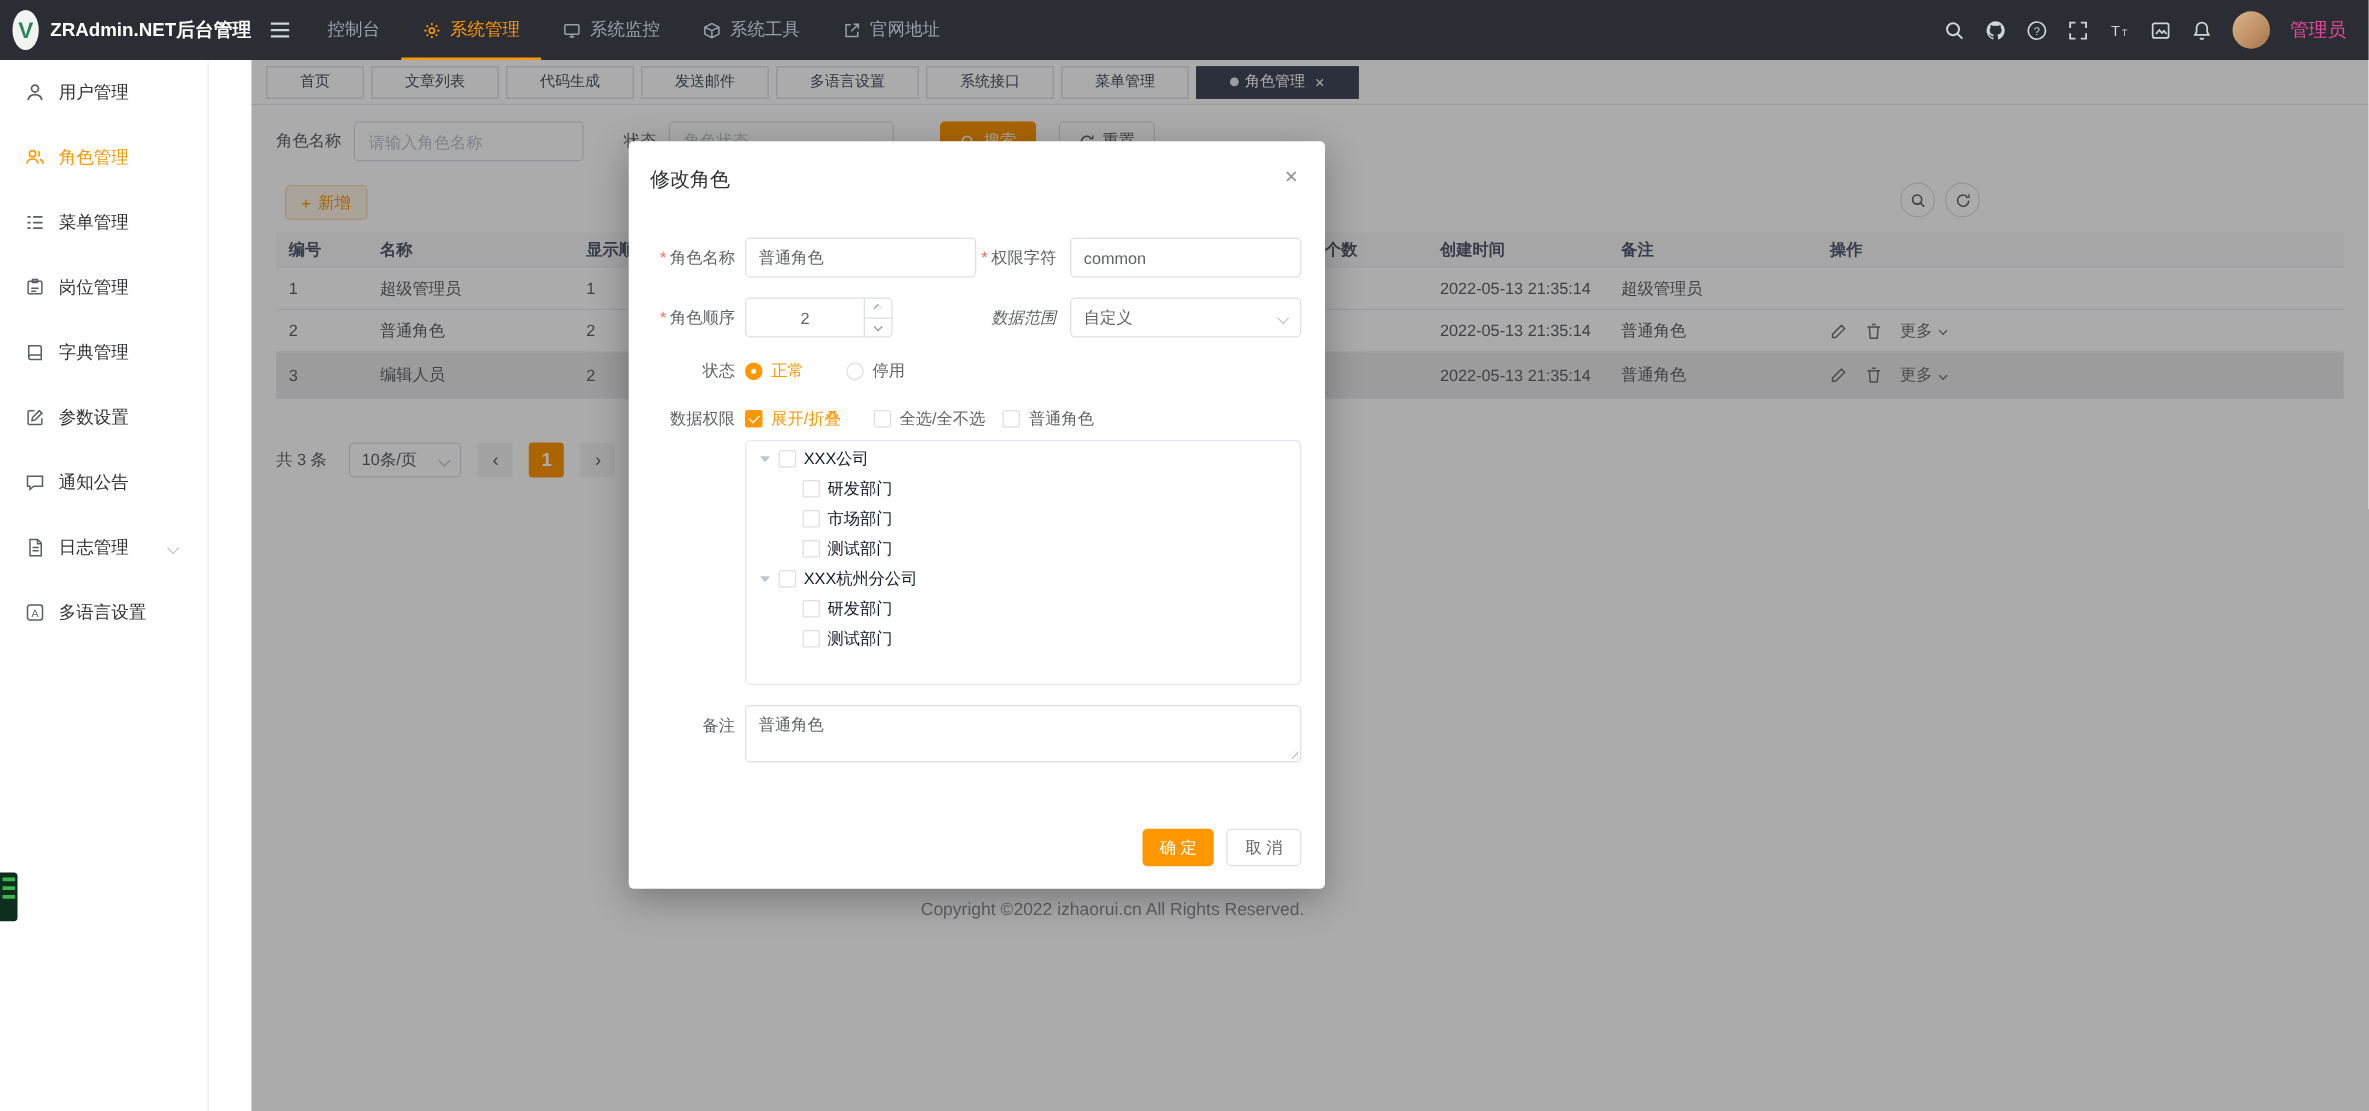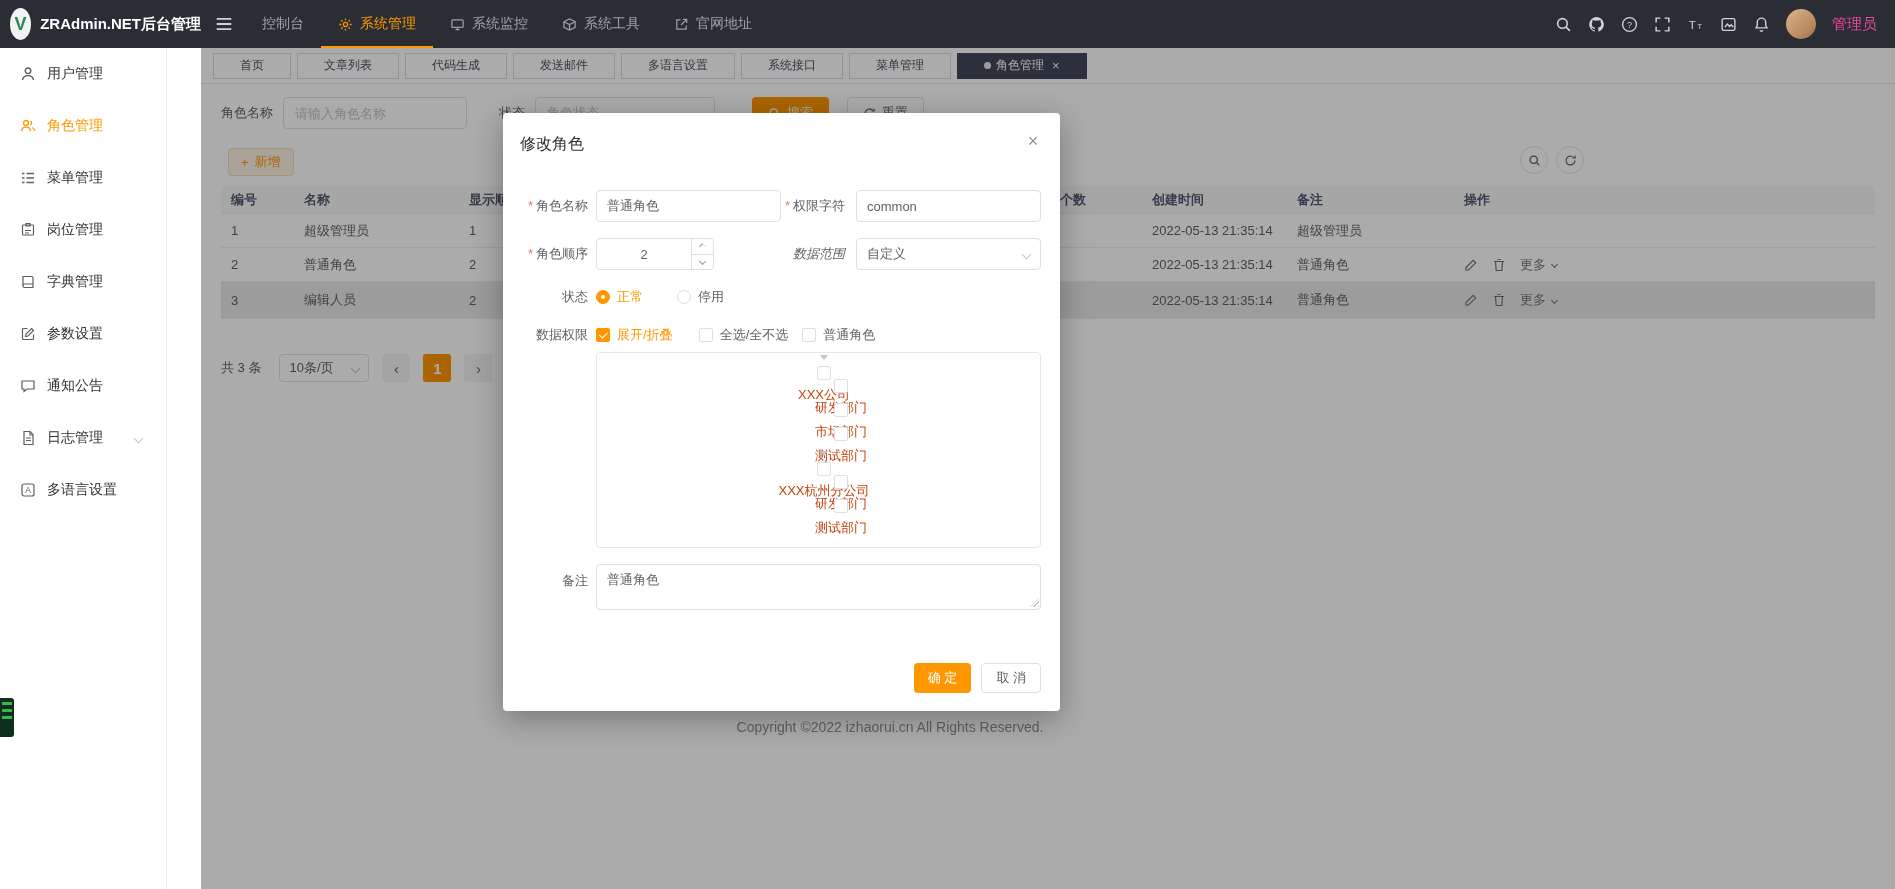--- a/index.html
+++ b/index.html
@@ -144,21 +144,21 @@
   .cb { display:flex; align-items:center; gap:7px; cursor:pointer; }
   .cb-box { width:14px; height:14px; border-radius:2px; border:1px solid #dcdfe6; background:#fff; position:relative; flex:none; }
   .cb.checked .cb-box { background:#ff9700; border-color:#ff9700; }
   .cb.checked .cb-box::after { content:""; position:absolute; left:4px; top:1px; width:3.5px; height:7px;
                                border:solid #fff; border-width:0 1.6px 1.6px 0; transform:rotate(45deg); }
   .cb-label { color:#606266; }
   .cb.checked .cb-label { color:#ff9700; }
 
   .tree { position:absolute; left:93px; top:239px; width:445px; height:196px; border:1px solid #e4e7ed;
           border-radius:4px; padding-top:2px; overflow:hidden; background:#fff; }
-  .tnode { height:24px; display:flex; align-items:center; gap:6px; padding-left:11px; color:#c2410c; cursor:pointer;flex-direction:column; }
+  .tnode { height:24px; display:flex; align-items:center; gap:6px; padding-left:11px; color:#0f172a; cursor:pointer; }
   .tnode.child { padding-left:45px; }
   .caret-down { width:0; height:0; border-left:4px solid transparent; border-right:4px solid transparent;
                 border-top:5px solid #c0c4cc; margin-right:1px; flex:none; }
 
   .ta-wrap { position:relative; width:445px; }
   .ta-wrap textarea { width:445px; height:46px; border:1px solid #dcdfe6; border-radius:4px;
                       padding:6px 10px; font-size:13px; color:#606266; resize:none; outline:none;
                       font-family:inherit; display:block; }
   .grip { position:absolute; right:2px; bottom:3px; width:9px; height:9px;
           background:repeating-linear-gradient(135deg, transparent 0 2px, #c0c4cc 2px 3.2px);

